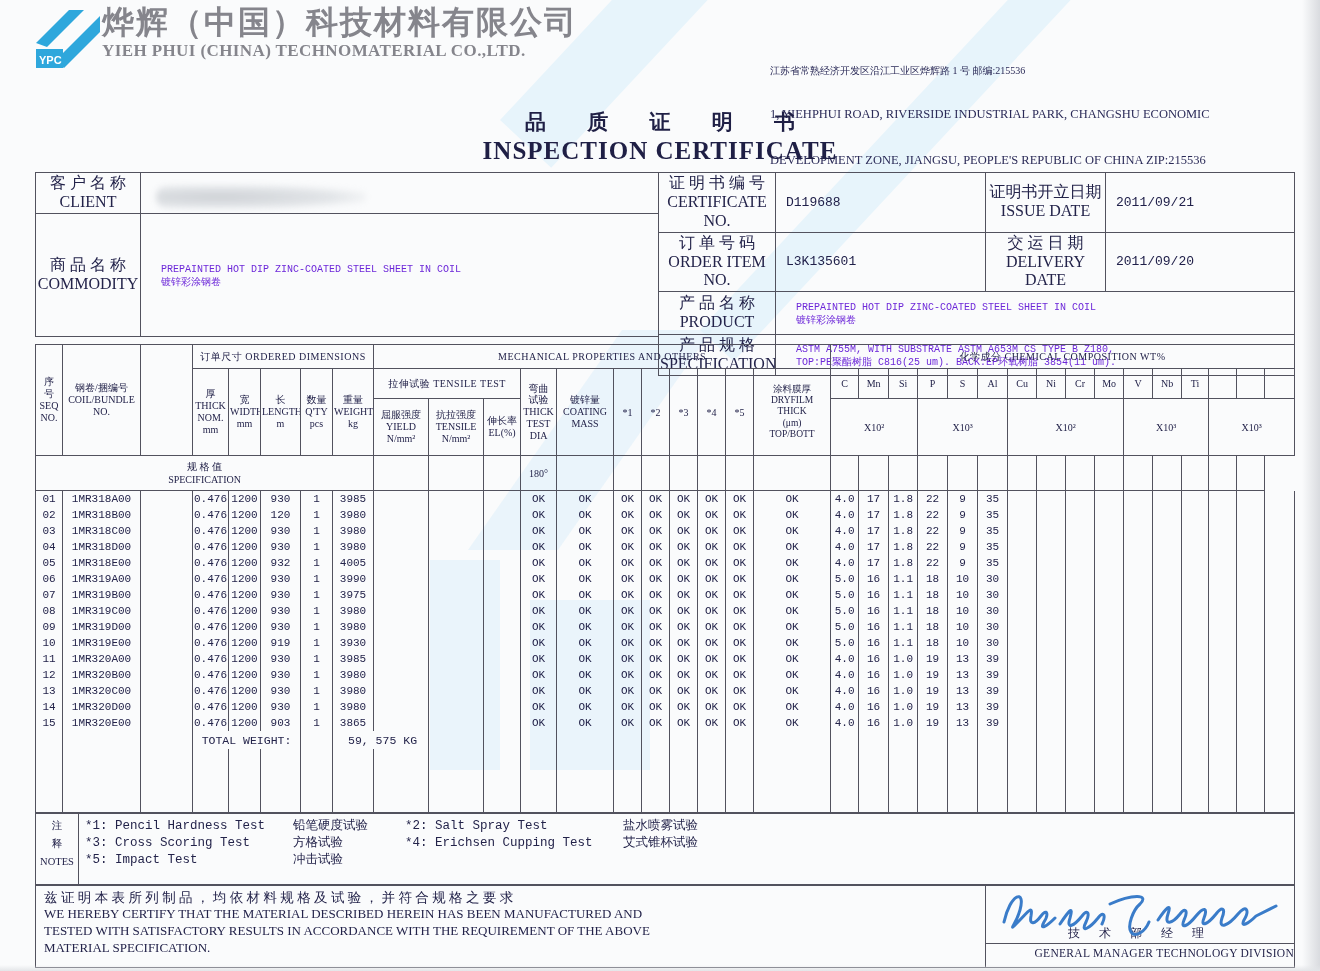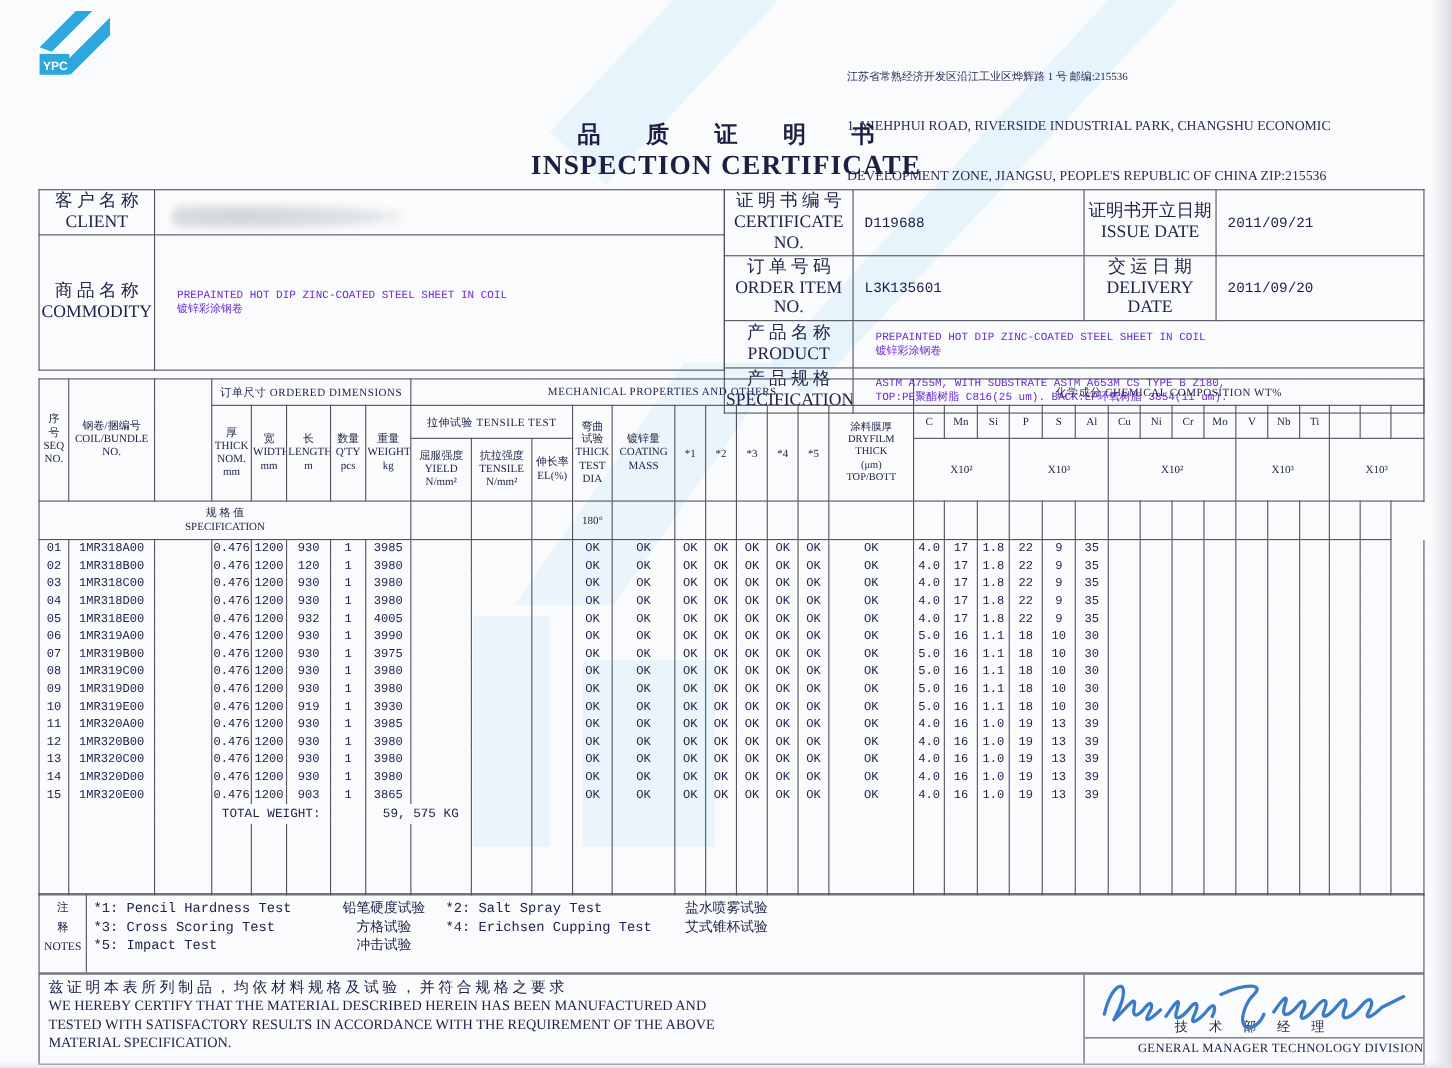--- a/index.html
+++ b/index.html
@@ -48,21 +48,21 @@
     font-family:"Liberation Mono","DejaVu Sans Mono",monospace;font-size:11.5px;}
   .fill-row td{border-top:none;height:64px;}
   .lft{text-align:left;padding-left:2px;}
   .rgt{text-align:right;padding-right:4px;}
   .rgt2{text-align:right;padding-right:2px;}
   
   .notes-box{position:absolute;left:35px;top:812px;width:1258px;height:71px;border:1px solid #52525e;z-index:2;display:flex;}
   .notes-label{width:42px;border-right:1px solid #52525e;text-align:center;font-size:10.5px;line-height:1.7;padding-top:4px;white-space:pre-line;}
   .notes-body{flex:1;padding:5px 0 0 6px;font-family:"Liberation Mono","DejaVu Sans Mono",monospace;font-size:12.5px;line-height:1.35;}
   .nc1{display:inline-block;width:208px;}
-  .nc2{display:inline-block;width:112px;text-align:center;}
+  .nc2{display:inline-block;width:112px;}
   .nc3{display:inline-block;width:218px;}
   
   .stmt-box{position:absolute;left:35px;top:885px;width:1258px;height:81px;border:1px solid #52525e;z-index:2;}
   .stmt-text{position:absolute;left:8px;top:3px;width:920px;line-height:1.28;}
   .stmt-zh{font-size:13.5px;}
   .stmt-en{font-size:13px;}
   .sig-box{position:absolute;right:0;top:0;width:308px;height:100%;border-left:1px solid #52525e;}
   .sig-space{height:57px;border-bottom:1px solid #52525e;position:relative;}
   .sig-zh{position:absolute;bottom:1px;left:0;right:0;text-align:center;font-size:12px;letter-spacing:8px;}
   .sig-en{text-align:right;font-size:11.5px;letter-spacing:.3px;padding-top:3px;}
@@ -82,20 +82,24 @@
   <div class="wm wm-block" style="left:530px;top:600px;width:120px;height:170px;"></div>
   <div class="wm wm-block" style="left:545px;top:330px;width:90px;height:220px;transform:skewX(-35deg);"></div>
 
   <div class="logo">
     <svg width="76" height="66" viewBox="0 0 76 66">
       <polygon points="5,37 38,4 53,4 16,41" fill="#2ea7dc"></polygon>
       <polygon points="33,62 69,26 69,10 24,55" fill="#2ea7dc"></polygon>
       <rect x="5" y="43" width="27" height="19" fill="#2ea7dc"></rect>
       <text x="8" y="58" font-family="Liberation Sans, sans-serif" font-size="11" font-weight="bold" fill="#ffffff">YPC</text>
     </svg>
+  </div>
+  <div class="company">
+    <div class="company-zh">烨辉（中国）科技材料有限公司</div>
+    <div class="company-en">YIEH PHUI (CHINA) TECHNOMATERIAL CO.,LTD.</div>
   </div>
   <div class="address">
     <div class="zh">江苏省常熟经济开发区沿江工业区烨辉路 1 号 邮编:215536</div>
     <div>1, YIEHPHUI ROAD, RIVERSIDE INDUSTRIAL PARK, CHANGSHU ECONOMIC</div>
     <div>DEVELOPMENT ZONE, JIANGSU, PEOPLE'S REPUBLIC OF CHINA ZIP:215536</div>
   </div>
   <div class="title">
     <div class="title-zh">品 质 证 明 书</div>
     <div class="title-en">INSPECTION CERTIFICATE</div>
   </div>

